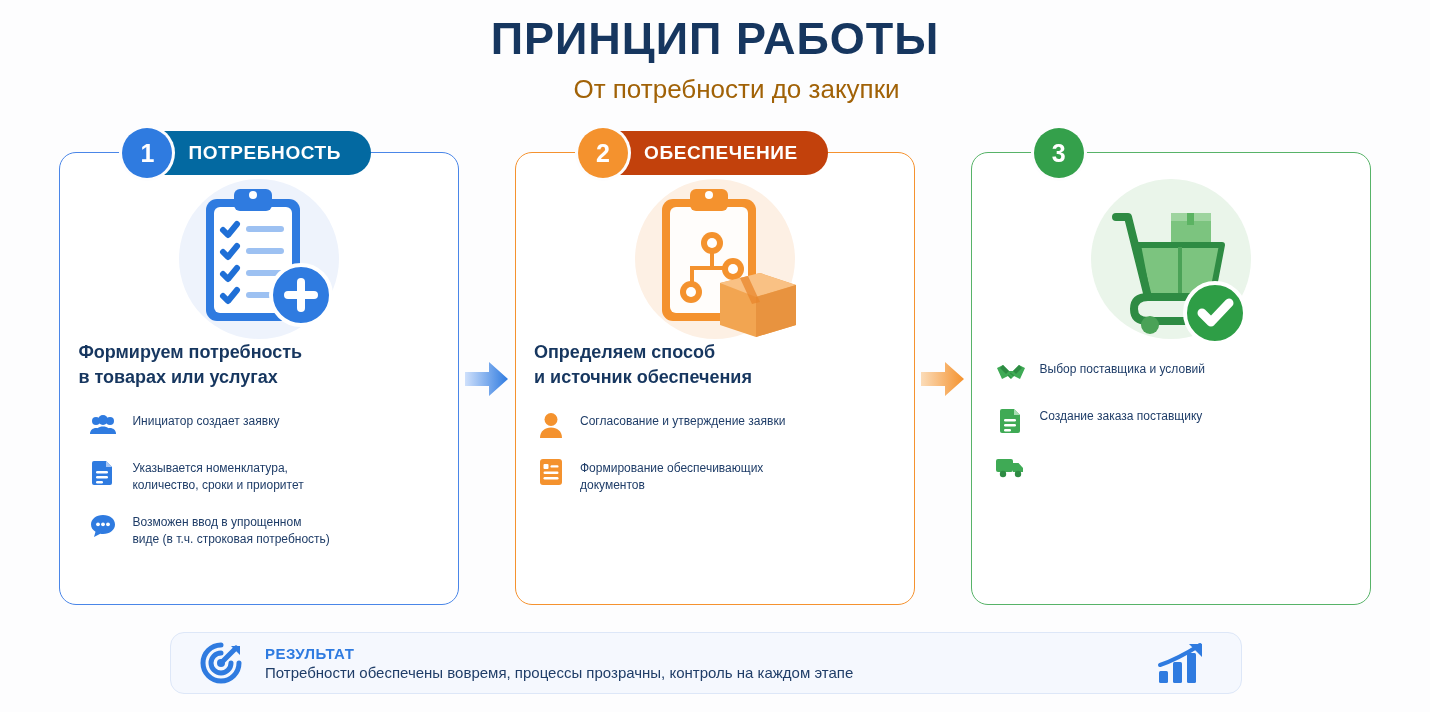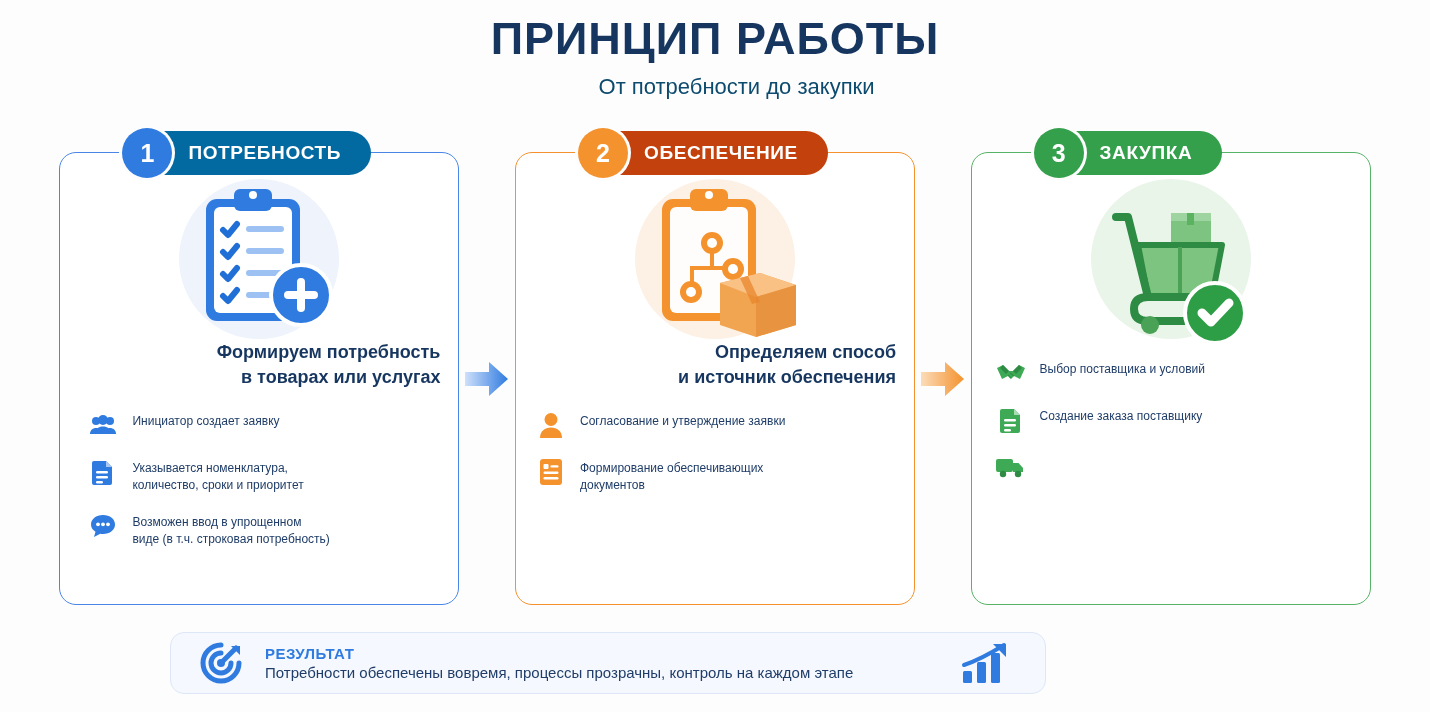--- a/index.html
+++ b/index.html
@@ -11,21 +11,21 @@
   }
   .page { position: relative; width: 1430px; height: 712px; }
 
   
   .header { text-align: center; padding-top: 14px; }
   .title {
     font-size: 45px; font-weight: bold; letter-spacing: 1px;
     color: #16365f; line-height: 1.1;
   }
   .subtitle {
-    font-size: 22px; color: #0c4a6e; margin-top: 10px; font-weight: normal; padding-left: 43px;
+    font-size: 26px; color: #a16207; margin-top: 10px; font-weight: normal; padding-left: 43px;
   }
 
   
   .cards {
     position: absolute; top: 152px; left: 0; width: 1430px;
     display: flex; align-items: flex-start;
   }
   .card-slot { position: relative; }
   .card {
     position: relative;
@@ -63,21 +63,21 @@
   .num-circle.blue   { background: #2f7be0; }
   .num-circle.orange { background: #f4922e; }
   .num-circle.green  { background: #34a04b; }
 
   
   .illus { height: 185px; display: flex; align-items: center; justify-content: center; padding-top: 26px; }
   .illus svg { display: block; }
 
   
   .card-head {
-    text-align: right; color: #16365f;
+    text-align: left; color: #16365f;
     font-size: 18px; font-weight: bold; line-height: 1.38;
     padding: 0 18px; margin-top: 2px;
   }
 
   
   .bullets { margin-top: 20px; padding: 0 26px; }
   .bullet { display: flex; align-items: flex-start; margin-bottom: 17px; }
   .bullet .bi { flex: 0 0 34px; height: 30px; display: flex; align-items: center; justify-content: center; margin-right: 12px; }
   .bullet .bt {
     color: #1f3d68; font-size: 12px; line-height: 1.42; padding-top: 3px;
@@ -88,21 +88,21 @@
 
   
   .conn { width: 58px; display: flex; align-items: center; justify-content: center; height: 453px; }
   .conn svg { display: block; }
 
   .side-gap { width: 62px; }
 
   
   .result {
     position: absolute; left: 170px; top: 632px;
-    width: 876px; height: 62px;
+    width: 1072px; height: 62px;
     background: #f5f8fe; border: 1.4px solid #dde7f8;
     border-radius: 14px;
     display: flex; align-items: center; padding: 0 24px;
   }
   .result .target { flex: 0 0 52px; display: flex; align-items: center; justify-content: center; }
   .result .rtext { margin-left: 18px; flex: 1; }
   .result .rlabel {
     color: #2f7be0; font-size: 15px; font-weight: bold; letter-spacing: .5px;
   }
   .result .rdesc { color: #1f3d68; font-size: 15px; margin-top: 1px; }
@@ -313,21 +313,20 @@
             </defs>
           <path d="M0 13h24V3l19 17-19 17V27H0z" fill="url(#go)"></path>
         </svg>
       </span>
     </div>
 
     <div class="card-slot">
       <div class="card green">
         <div class="pill-wrap">
           <div class="num-circle green">3</div>
-          <div class="pill green">ЗАКУПКА</div>
         </div>
 
         <div class="illus">
           <svg width="190" height="172" viewBox="0 0 190 172">
             <circle cx="95" cy="86" r="80" fill="#eaf5ea"></circle>
             <g>
               <rect x="95" y="40" width="40" height="34" fill="#7cc47f"></rect>
               <rect x="95" y="40" width="40" height="8" fill="#9ed49f"></rect>
               <rect x="111" y="40" width="7" height="12" fill="#5bb362"></rect>
             </g>

